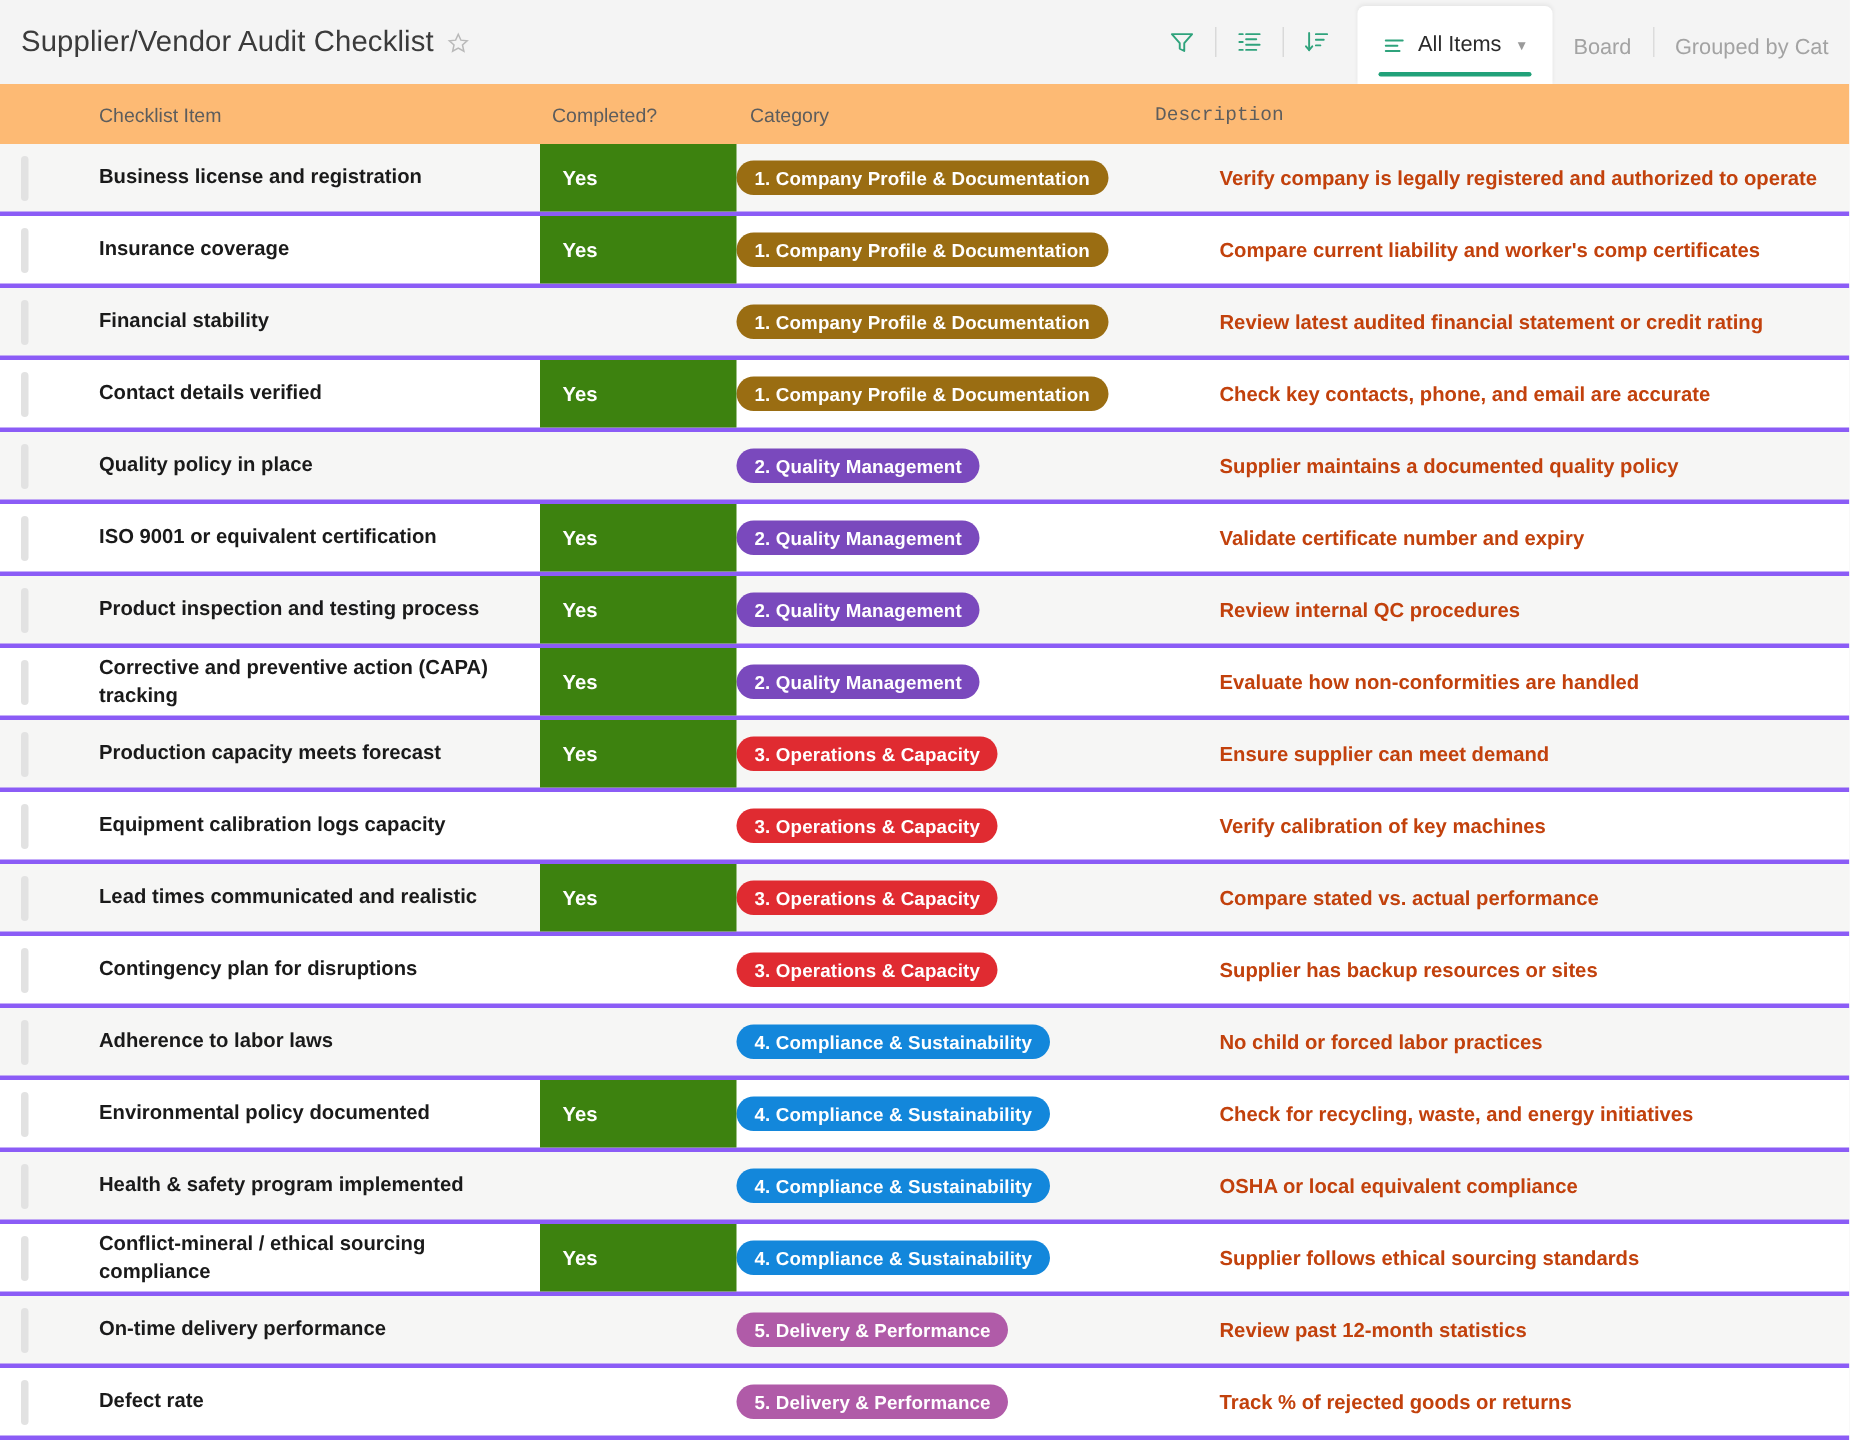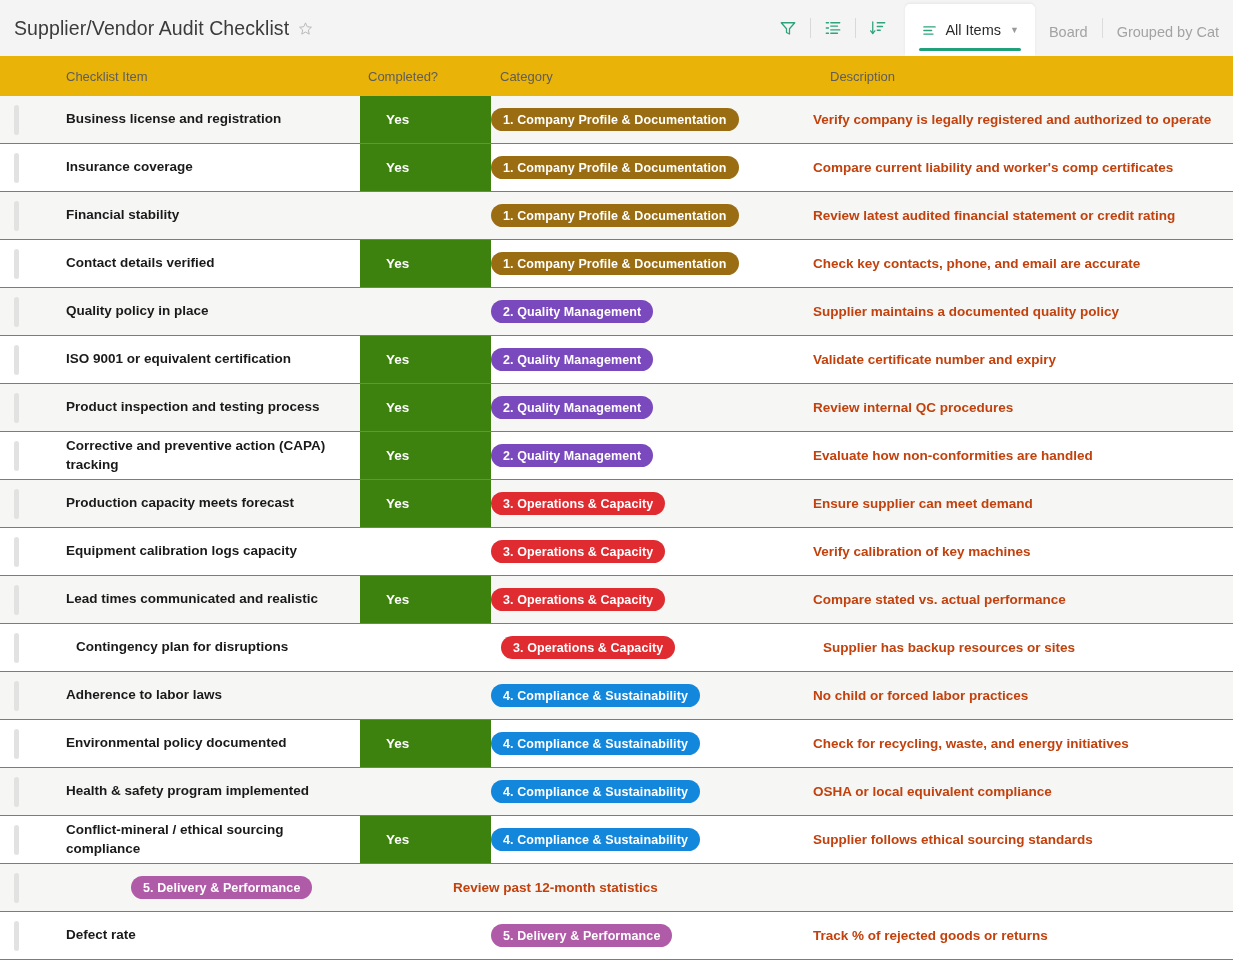--- a/index.html
+++ b/index.html
@@ -80,41 +80,41 @@
   .sheet {
     background: #ffffff;
     height: 904px;
     overflow: hidden;
     position: relative;
   }
   .col-head {
     height: 40px;
     display: flex;
     align-items: center;
-    background: #eab308;
+    background: #fdba74;
     position: relative;
   }
   .col-head .ch {
     font-size: 13px;
     color: #5d5d5d;
     font-weight: 400;
     position: absolute;
     white-space: nowrap;
   }
   .ch-item { left: 66px; }
   .ch-done { left: 368px; }
   .ch-cat  { left: 500px; }
-  .ch-desc { left: 830px; }
+  .ch-desc { left: 770px; font-family: Liberation Mono, monospace; }
 
   .grid { position: relative; }
   .row {
     position: relative;
     display: flex;
     align-items: stretch;
-    border-bottom: 1px solid #8b5cf6;
+    border-bottom: 3px solid #8b5cf6;
     background: #ffffff;
   }
   .row.alt { background: #f6f6f5; }
 
   .handle {
     position: absolute;
     left: 14px; top: 50%;
     transform: translateY(-50%);
     width: 5px; height: 30px;
     background: #e2e2e2;
@@ -136,21 +136,21 @@
     display: flex;
     align-items: center;
     position: relative;
   }
   .yes-fill {
     position: absolute;
     inset: 0;
     background: #3d820f;
     display: flex;
     align-items: center;
-    padding-left: 26px;
+    padding-left: 15px;
   }
   .yes-fill span {
     color: #ffffff;
     font-size: 13.5px;
     font-weight: bold;
   }
   .c-cat {
     width: 322px;
     display: flex; align-items: center;
     padding-left: 0;
@@ -367,21 +367,21 @@
         <div class="c-done">
           <div class="yes-fill" style="background: rgb(61, 130, 15);">
             <span>Yes</span>
           </div>
         </div>
         <div class="c-cat">
           <span class="pill" style="background: rgb(224, 43, 49);">3. Operations &amp; Capacity</span>
         </div>
         <div class="c-desc">Compare stated vs. actual performance</div>
       </div>
-      <div class="row" style="height: 48px; padding-left: 10px;">
+      <div class="row" style="height: 48px;">
         <div class="handle"></div>
         <div class="c-item">Contingency plan for disruptions</div>
         <div class="c-done"></div>
         <div class="c-cat">
           <span class="pill" style="background: rgb(224, 43, 49);">3. Operations &amp; Capacity</span>
         </div>
         <div class="c-desc">Supplier has backup resources or sites</div>
       </div>
       <div class="row alt" style="height: 48px;">
         <div class="handle"></div>
@@ -422,20 +422,21 @@
             <span>Yes</span>
           </div>
         </div>
         <div class="c-cat">
           <span class="pill" style="background: rgb(19, 135, 219);">4. Compliance &amp; Sustainability</span>
         </div>
         <div class="c-desc">Supplier follows ethical sourcing standards</div>
       </div>
       <div class="row alt" style="height: 48px;">
         <div class="handle"></div>
+        <div class="c-item">On-time delivery performance</div>
         <div class="c-done"></div>
         <div class="c-cat">
           <span class="pill" style="background: rgb(176, 91, 168);">5. Delivery &amp; Performance</span>
         </div>
         <div class="c-desc">Review past 12-month statistics</div>
       </div>
       <div class="row" style="height: 48px;">
         <div class="handle"></div>
         <div class="c-item">Defect rate</div>
         <div class="c-done"></div>

